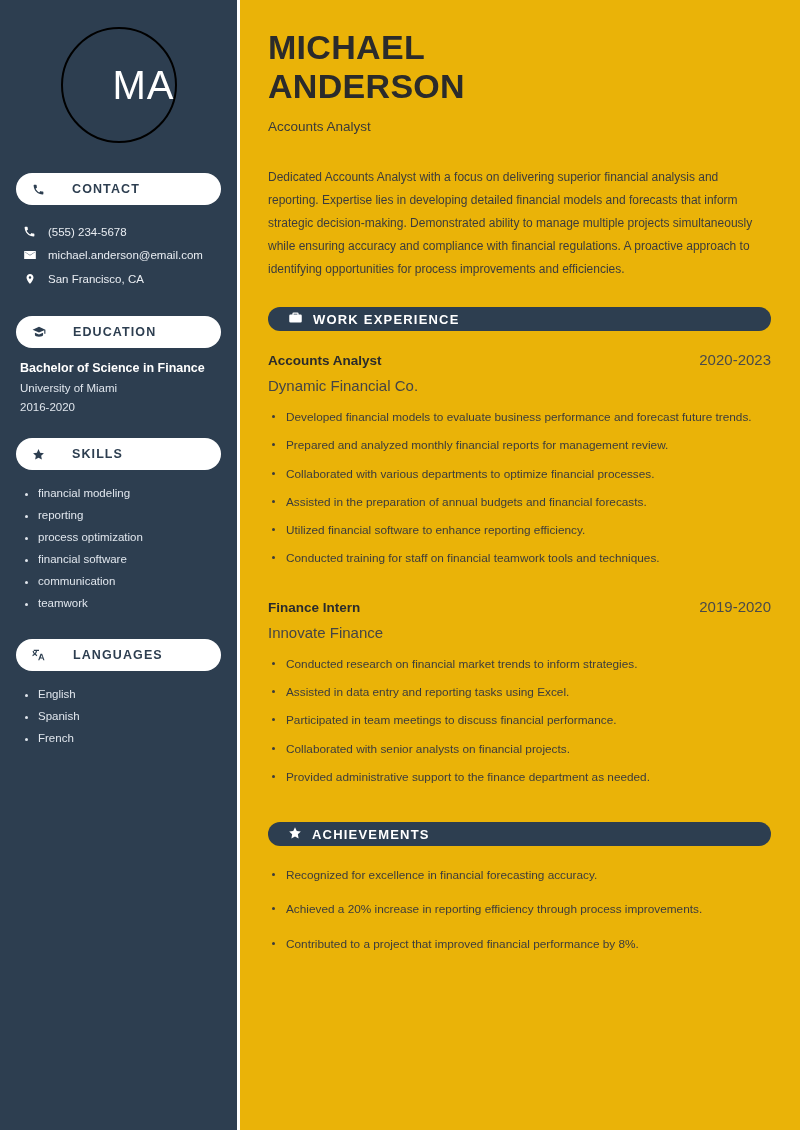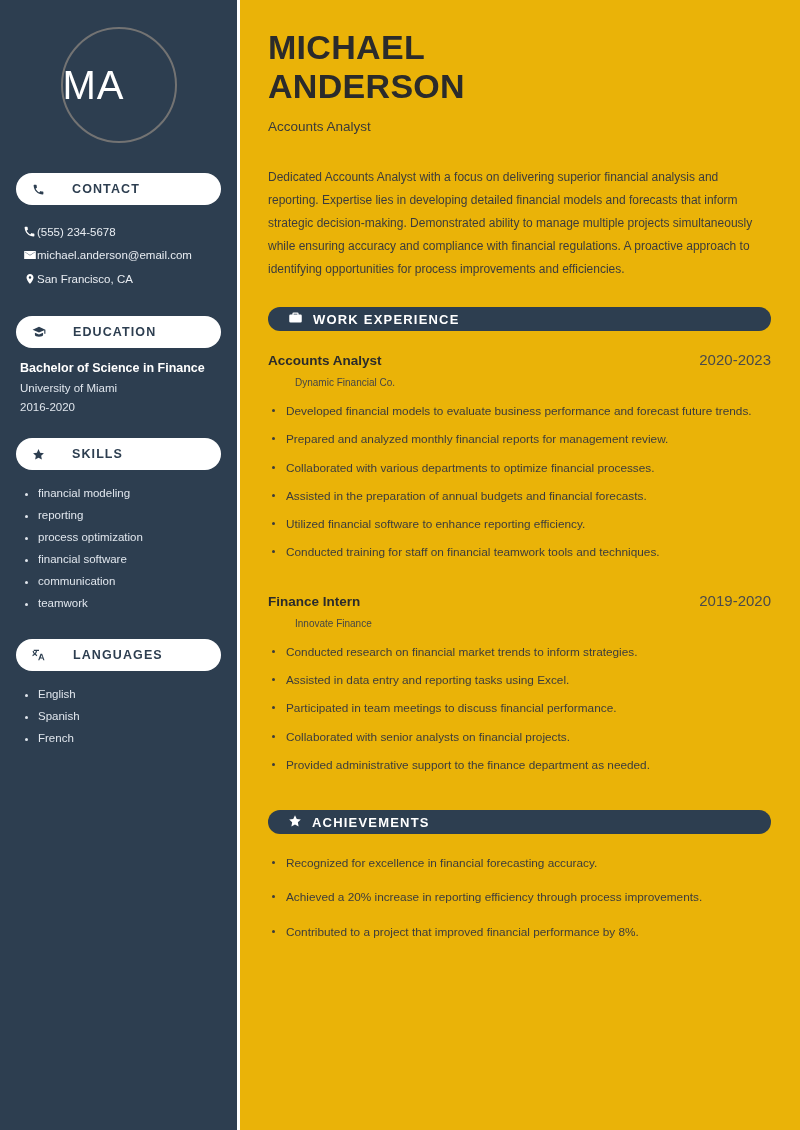--- a/index.html
+++ b/index.html
@@ -36,25 +36,25 @@
   }
 
   .avatar-wrap {
     display: flex;
     justify-content: center;
     padding-top: 27px;
   }
   .avatar {
     width: 116px;
     height: 116px;
-    border: 2px solid #737373;
+    border: 2px solid #000000;
     border-radius: 50%;
     display: flex;
     align-items: center;
-    justify-content: flex-start;
+    justify-content: flex-end;
     color: #ffffff;
     font-size: 40px;
     font-weight: 400;
     letter-spacing: 1px;
   }
 
   .pill {
     background: #ffffff;
     color: #2d3e50;
     border-radius: 18px;
@@ -68,20 +68,21 @@
     letter-spacing: 1.1px;
   }
   .pill svg { display: block; }
 
   .contact-pill { margin-top: 30px; }
 
   .contact-list { margin-top: 15px; }
   .contact-row {
     display: flex;
     align-items: center;
+    gap: 11px;
     padding: 5px 0 5px 6px;
     font-size: 11.5px;
     color: #e9edf2;
   }
   .contact-row .ico {
     width: 15px;
     display: flex;
     justify-content: center;
     flex: 0 0 15px;
   }
@@ -172,24 +173,23 @@
     font-size: 13.5px;
     font-weight: bold;
     color: #2b2b2b;
   }
   .job-dates {
     font-size: 15px;
     color: #4a4a4a;
     white-space: nowrap;
   }
   .job-company {
-    font-size: 10px;
+    font-size: 15px;
     color: #454545;
     margin-top: 9px;
-    margin-left: 27px;
   }
   .bullets { list-style: none; margin-top: 14px; }
   .bullets li {
     font-size: 11.8px;
     color: #3c3c3c;
     line-height: 1.55;
     padding: 0 0 10px 18px;
     position: relative;
   }
   .bullets li::before {

